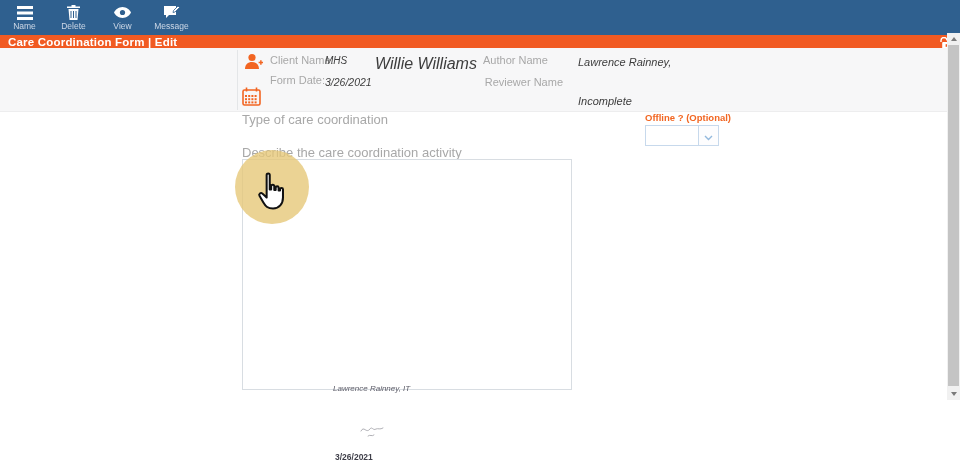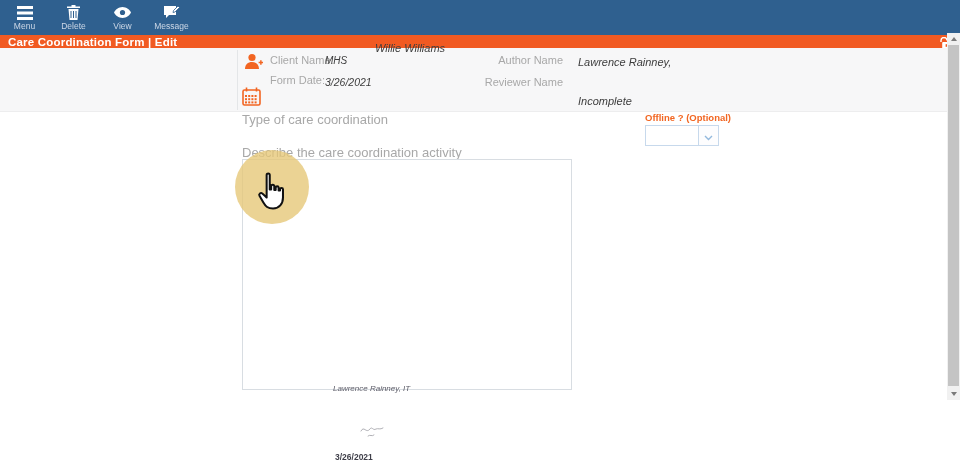--- a/index.html
+++ b/index.html
@@ -77,21 +77,21 @@
 
   <div class="toolbar">
     <div class="tool-item">
       <span class="ticon">
         <svg width="16" height="14" viewBox="0 0 16 14">
             <rect x="0" y="0" width="16" height="3" fill="#fff"></rect>
             <rect x="0" y="5.5" width="16" height="3" fill="#fff"></rect>
             <rect x="0" y="11" width="16" height="3" fill="#fff"></rect>
           </svg>
       </span>
-      <span class="tlabel">Menu</span>
+      <span class="tlabel">Name</span>
     </div>
     <div class="tool-item">
       <span class="ticon">
         <svg width="13" height="15" viewBox="0 0 13 15">
             <path d="M4.5 0 h4 v1.5 h4.5 v1.5 h-13 v-1.5 h4.5 z" fill="#fff"></path>
             <path d="M1.5 4 h10 l-1 11 h-8 z M4 6 v7 M6.5 6 v7 M9 6 v7" fill="#fff"></path>
             <path d="M4 6 v7 M6.5 6 v7 M9 6 v7" stroke="#2f608f" stroke-width="1" fill="none"></path>
           </svg>
       </span>
       <span class="tlabel">Delete</span>
@@ -132,21 +132,21 @@
 
   <span class="abs" style="left:244px; top:53px;">
     <svg width="19" height="18" viewBox="0 0 19 18">
         <circle cx="8" cy="4.5" r="3.6" fill="#f26522"></circle>
         <path d="M1 16 c0-4.5 3-7 7-7 c4 0 7 2.5 7 7 z" fill="#f26522"></path>
         <path d="M13.5 8.5 h2 v-2 h2 v2 h2 v2 h-2 v2 h-2 v-2 h-2 z" fill="#f26522" transform="scale(0.75) translate(6,3)"></path>
       </svg>
   </span>
   <span class="abs lbl" style="left:270px; top:54px;">Client Name:</span>
   <span class="abs val" style="left:325px; top:55px; font-size:10px;">MHS</span>
-  <span class="abs val" style="left:375px; top:42px; font-size:11px;">Willie Williams</span>
+  <span class="abs val" style="left:375px; top:55px; font-size:16px;">Willie Williams</span>
 
   <span class="abs lbl" style="left:270px; top:74px;">Form Date:</span>
   <span class="abs val" style="left:325px; top:76px; font-size:10.5px;">3/26/2021</span>
   <span class="abs" style="left:242px; top:87px;">
     <svg width="19" height="19" viewBox="0 0 19 19">
         <rect x="1" y="3" width="17" height="15" rx="1.5" fill="none" stroke="#f26522" stroke-width="1.6"></rect>
         <path d="M4.5 0.5 v4 M14.5 0.5 v4" stroke="#f26522" stroke-width="1.6"></path>
         <g fill="#f26522">
           <rect x="3" y="8" width="2" height="2"></rect>
           <rect x="6.2" y="8" width="2" height="2"></rect>
@@ -157,21 +157,21 @@
           <rect x="9.4" y="11.2" width="2" height="2"></rect>
           <rect x="12.6" y="11.2" width="2" height="2"></rect>
           <rect x="3" y="14.4" width="2" height="2"></rect>
           <rect x="6.2" y="14.4" width="2" height="2"></rect>
           <rect x="9.4" y="14.4" width="2" height="2"></rect>
           <rect x="12.6" y="14.4" width="2" height="2"></rect>
         </g>
       </svg>
   </span>
 
-  <span class="abs lbl" style="left:483px; top:54px; width:80px; text-align:right;">Author Name</span>
+  <span class="abs lbl" style="left:483px; top:54px; width:80px; text-align:left;">Author Name</span>
   <span class="abs val" style="left:578px; top:56px;">Lawrence Rainney,</span>
   <span class="abs lbl" style="left:483px; top:76px; width:80px; text-align:right;">Reviewer Name</span>
   <span class="abs val" style="left:578px; top:95px;">Incomplete</span>
 
   <span class="abs section-label" style="left:242px; top:112px;">Type of care coordination</span>
 
 
   <span class="offline-label">Offline ? (Optional)</span>
   <div class="dropdown">
     <span class="dd-value"></span>

